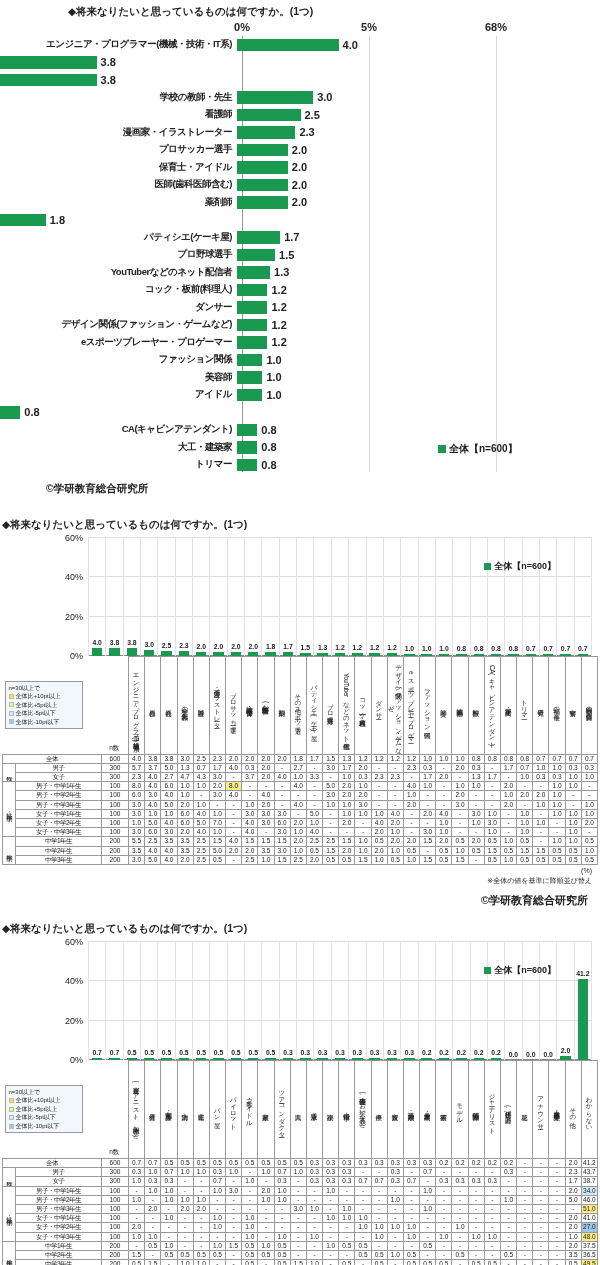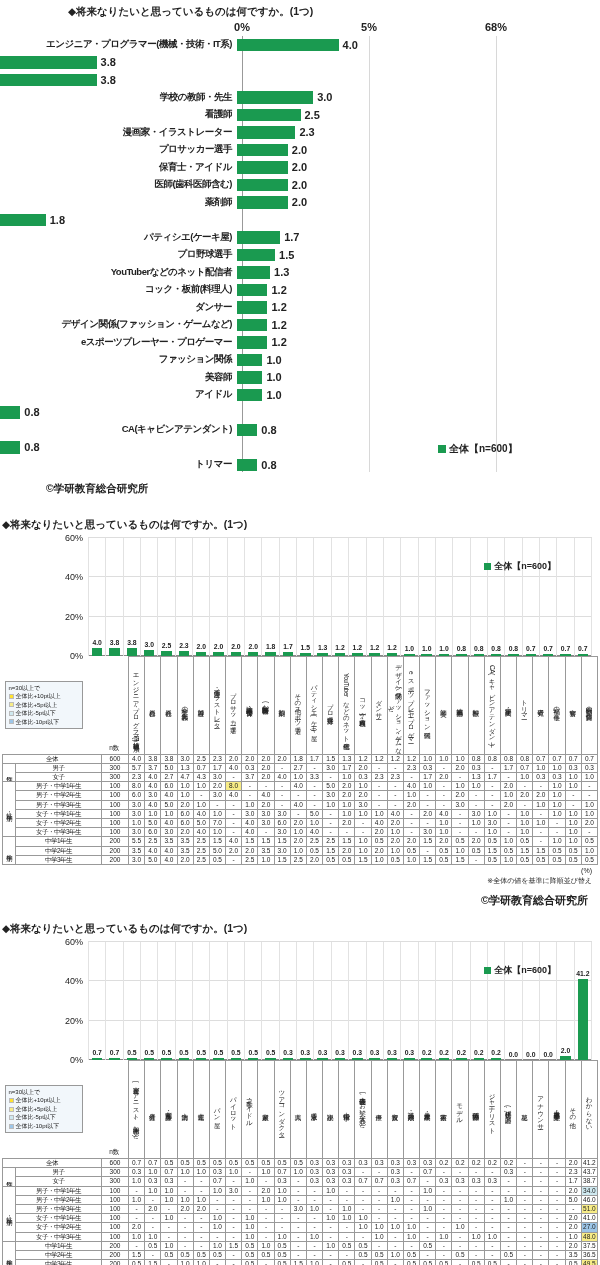--- a/index.html
+++ b/index.html
@@ -213,20 +213,21 @@
           </div>
         </div>
         <div class="c1-row">
           <div class="c1-label">CA(キャビンアテンダント)</div>
           <div class="c1-plot">
             <div class="c1-bar" style="width: 20.32px;"></div>
             <span class="c1-val">0.8</span>
           </div>
         </div>
         <div class="c1-row">
+          <div class="c1-label">大工・建築家</div>
           <div class="c1-plot">
             <div class="c1-bar" style="width: 20.32px;"></div>
             <span class="c1-val">0.8</span>
           </div>
         </div>
         <div class="c1-row">
           <div class="c1-label">トリマー</div>
           <div class="c1-plot">
             <div class="c1-bar" style="width: 20.32px;"></div>
             <span class="c1-val">0.8</span>

